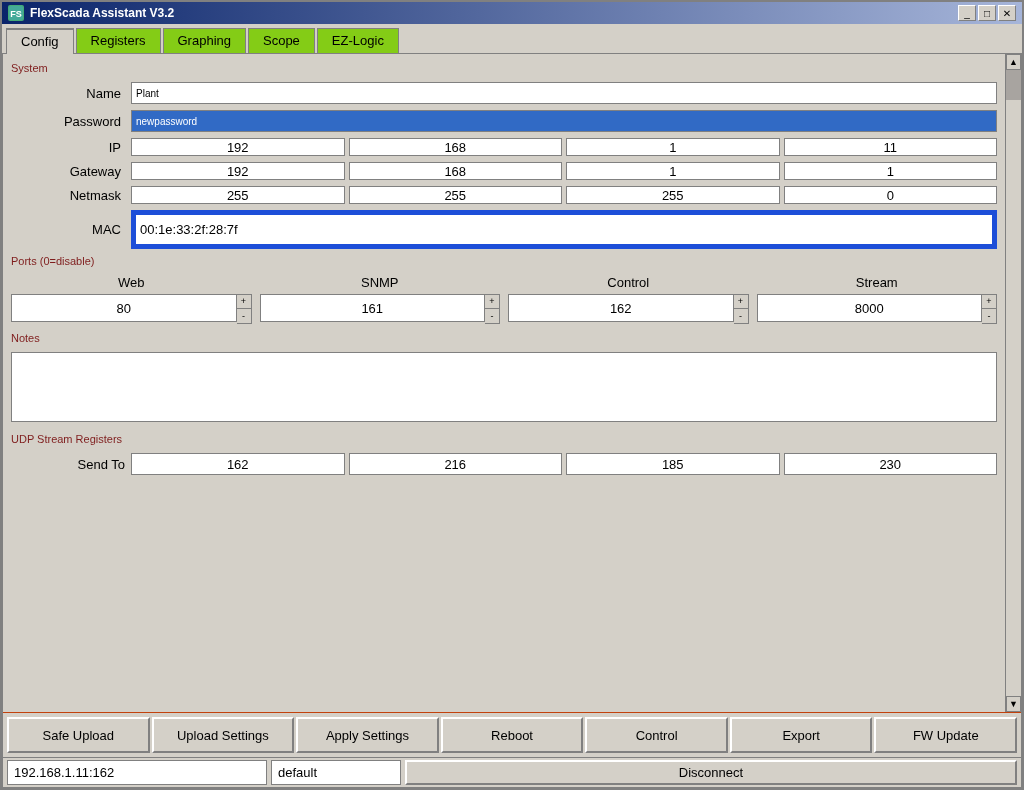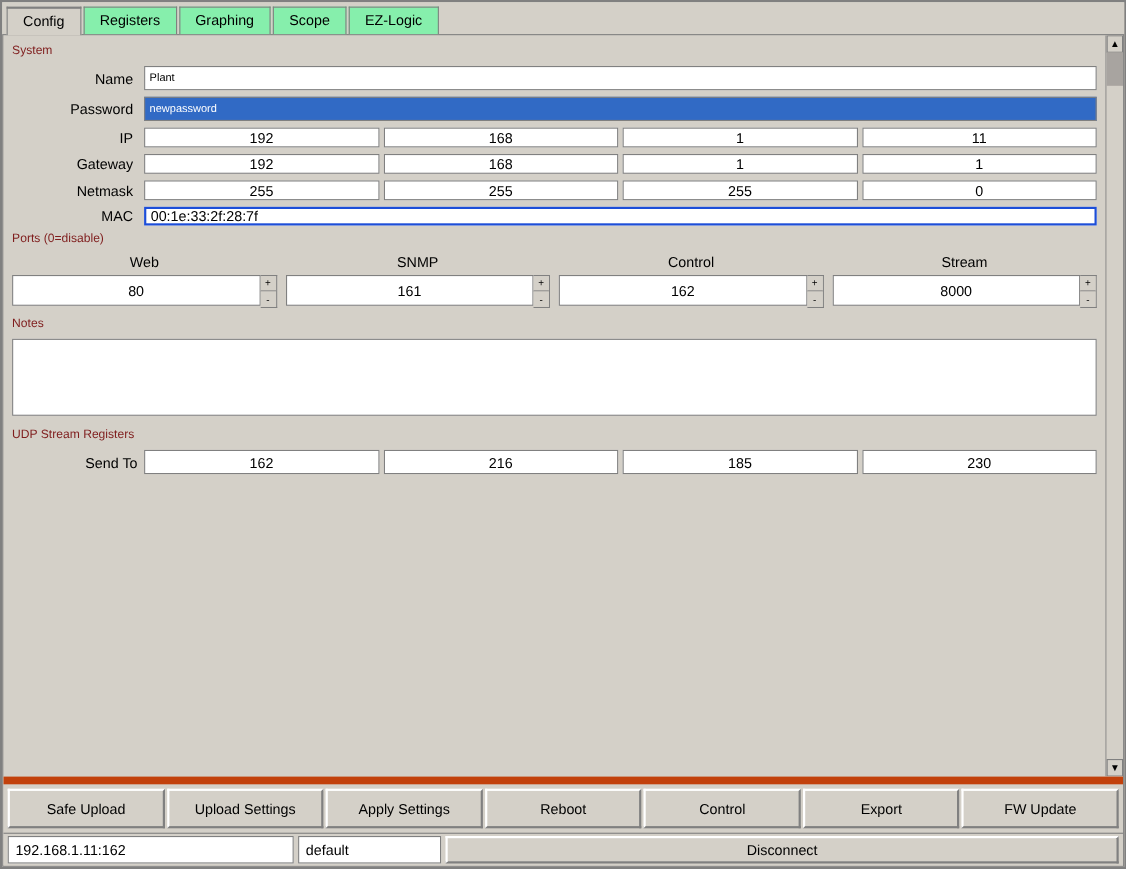--- a/index.html
+++ b/index.html
@@ -72,21 +72,21 @@
       display: flex;
       padding: 4px 4px 0;
       gap: 2px;
       flex-shrink: 0;
     }
     .tab {
       padding: 4px 14px;
       border: 1px solid #808080;
       border-bottom: none;
       cursor: pointer;
-      background: #86efac;
+      background: #84cc16;
       font-size: 13px;
       position: relative;
     }
     .tab.active {
       background: #d4d0c8;
       border-top: 2px solid #808080;
       z-index: 1;
       margin-bottom: -1px;
       padding-bottom: 5px;
     }
@@ -162,22 +162,22 @@
       align-items: center;
       margin-bottom: 6px;
     }
     .mac-label {
       width: 120px;
       text-align: right;
       padding-right: 10px;
     }
     .mac-input {
       flex: 1;
-      height: 17px;
-      border: 2px solid #1d4ed8;
+      height: 39px;
+      border: 5px solid #1d4ed8;
       background: white;
       padding: 2px 4px;
       font-size: 13px;
     }
     .ports-section {
       margin-bottom: 8px;
     }
     .ports-grid {
       display: flex;
       gap: 8px;
@@ -264,21 +264,21 @@
       border: 1px solid #808080;
       background: white;
       text-align: center;
       font-size: 13px;
     }
     .bottom-buttons {
       display: flex;
       padding: 4px;
       gap: 2px;
       background: #d4d0c8;
-      border-top: 7px solid #c2410c;
+      border-top: 1px solid #c2410c;
       flex-shrink: 0;
     }
     .btn {
       flex: 1;
       height: 36px;
       border: 2px solid;
       border-top-color: #fff;
       border-left-color: #fff;
       border-right-color: #808080;
       border-bottom-color: #808080;
@@ -331,20 +331,36 @@
     }
     input[type="text"], input[type="number"] {
       outline: none;
     }
   </style>
 </head>
 <body>
 
 <div class="window">
 
+  <div class="title-bar">
+    <div class="title-bar-left">
+      <div class="title-bar-icon">
+        <svg width="16" height="16" viewBox="0 0 16 16">
+          <rect x="1" y="1" width="14" height="14" fill="#4a9" rx="2"></rect>
+          <text x="8" y="12" text-anchor="middle" fill="white" font-size="9" font-weight="bold">FS</text>
+        </svg>
+      </div>
+      <span class="title-bar-title">FlexScada Assistant V3.2</span>
+    </div>
+    <div class="title-bar-buttons">
+      <button class="title-btn">_</button>
+      <button class="title-btn">□</button>
+      <button class="title-btn">✕</button>
+    </div>
+  </div>
 
   <div class="tab-bar">
     <div class="tab active">
       <span>Config</span>
     </div>
     <div class="tab">
       <span>Registers</span>
     </div>
     <div class="tab">
       <span>Graphing</span>

